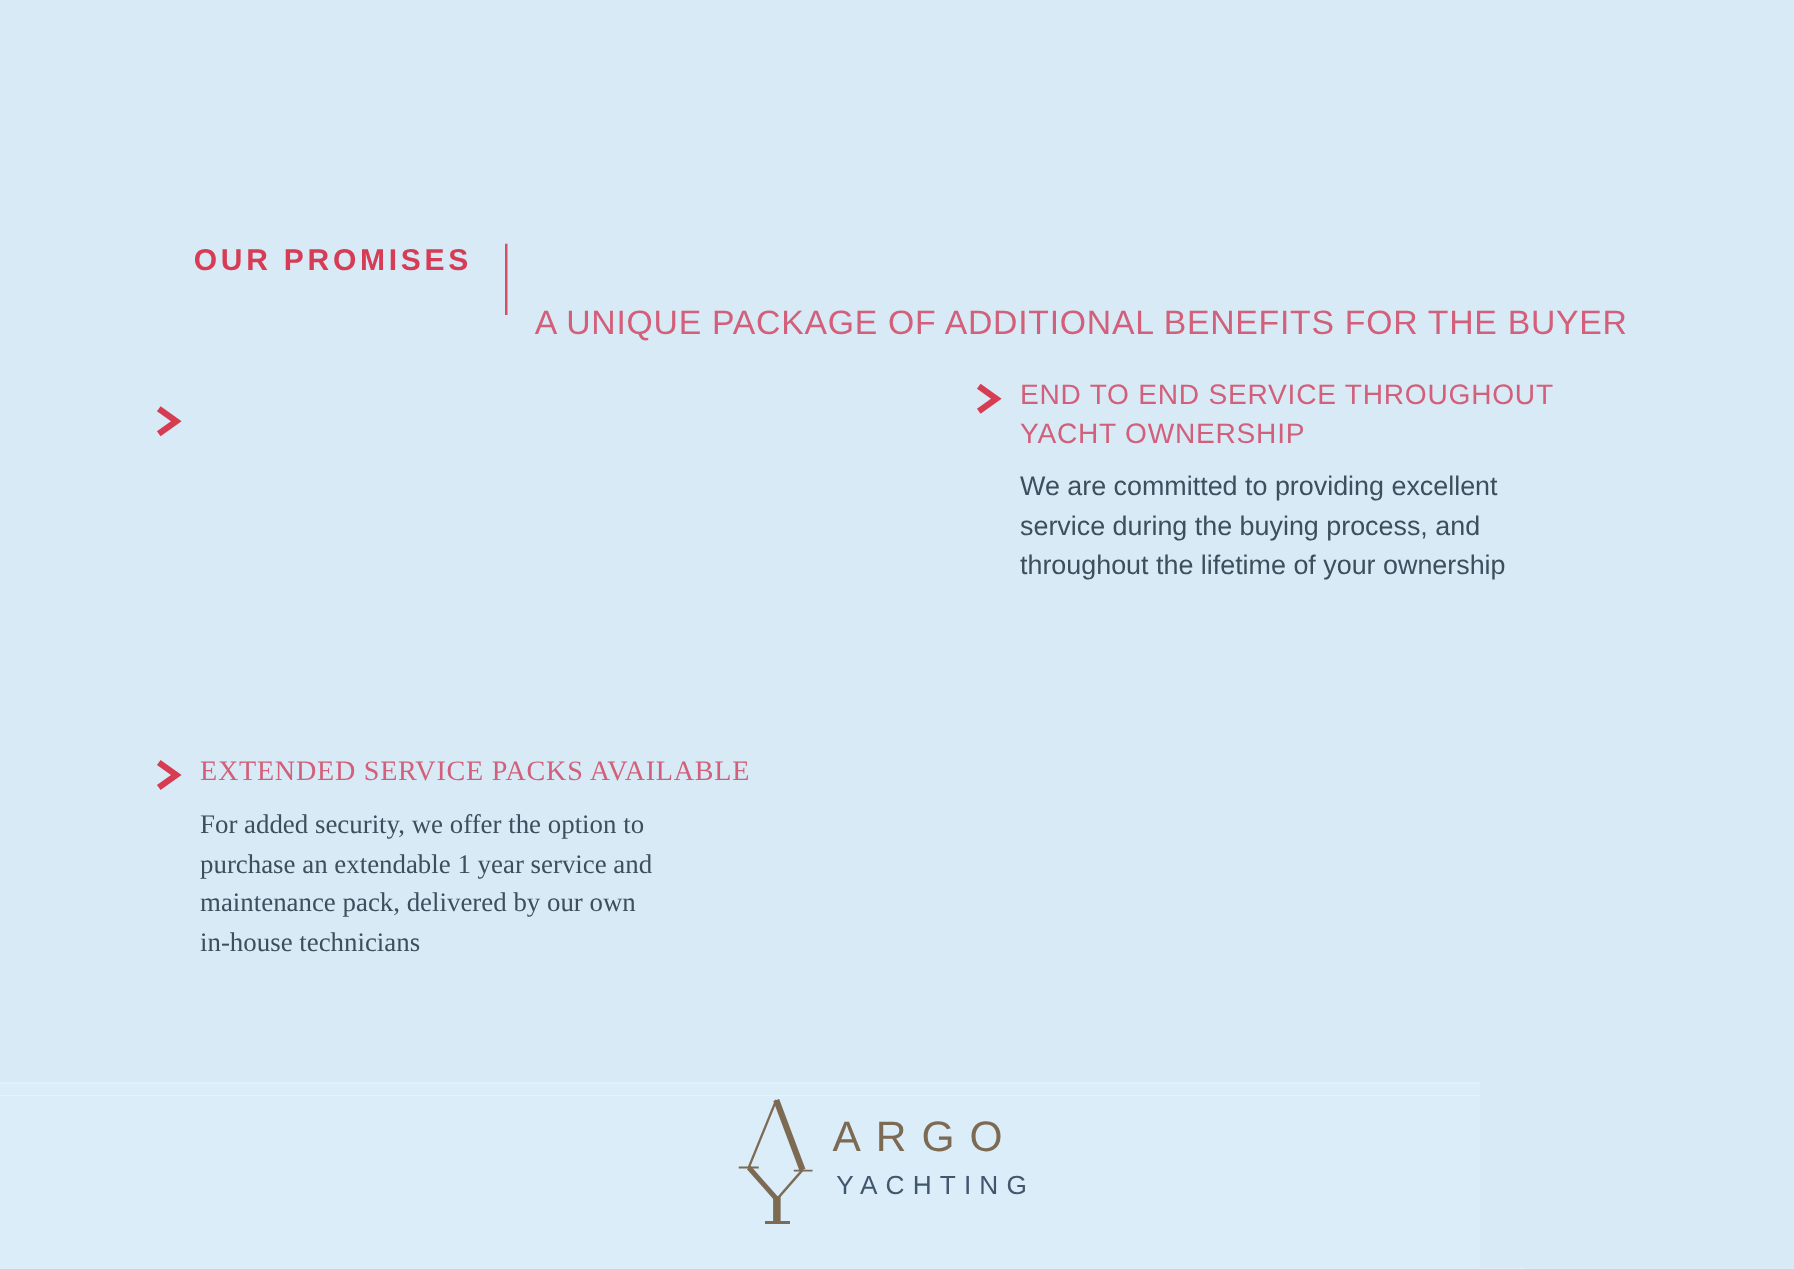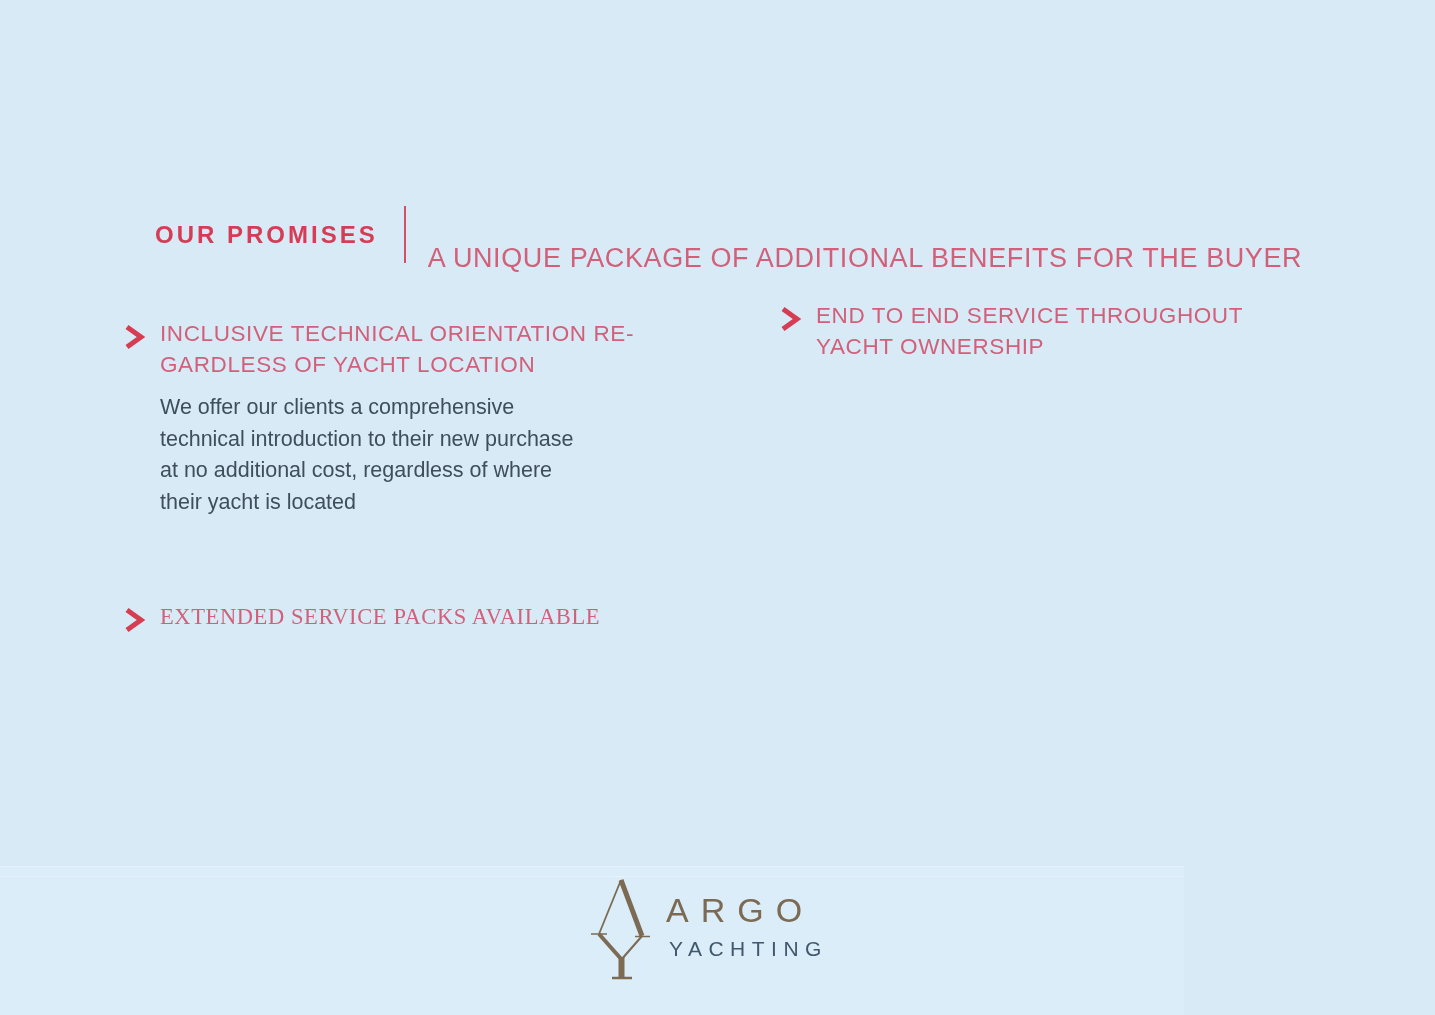--- a/index.html
+++ b/index.html
@@ -14,21 +14,20 @@
     height: 1015px;
     background: #d7eaf6;
   }
 
   
   .header {
     position: absolute;
     left: 155px;
     top: 195px;
     display: flex;
-    align-items: center;
     white-space: nowrap;
   }
   .kicker {
     font-size: 24px;
     font-weight: bold;
     letter-spacing: 3px;
     color: #d63c55;
   }
   .header-divider {
     width: 2px;
@@ -129,46 +128,45 @@
   <div class="header">
     <span class="kicker">OUR PROMISES</span>
     <span class="header-divider"></span>
     <span class="header-title">A UNIQUE PACKAGE OF ADDITIONAL BENEFITS FOR THE BUYER</span>
   </div>
 
   <div class="section sec1">
     <svg class="chevron" width="23" height="28" viewBox="0 0 23 28">
       <polyline points="4,4 18,14 4,24" fill="none" stroke="#d63c52" stroke-width="5"></polyline>
     </svg>
-    <div class="section-text">
-      <div class="section-heading">INCLUSIVE TECHNICAL ORIENTATION RE-
-GARDLESS OF YACHT LOCATION</div>
-      <div class="section-body">We offer our clients a comprehensive
-technical introduction to their new purchase
-at no additional cost, regardless of where
-their yacht is located</div>
-    </div>
   </div>
 
   <div class="section sec2">
     <svg class="chevron" width="23" height="28" viewBox="0 0 23 28">
       <polyline points="4,4 18,14 4,24" fill="none" stroke="#d63c52" stroke-width="5"></polyline>
     </svg>
     <div class="section-text">
       <div class="section-heading">END TO END SERVICE THROUGHOUT
 YACHT OWNERSHIP</div>
+      <div class="section-body">We are committed to providing excellent
+service during the buying process, and
+throughout the lifetime of your ownership</div>
     </div>
   </div>
 
   <div class="section sec3">
     <svg class="chevron" width="23" height="28" viewBox="0 0 23 28">
       <polyline points="4,4 18,14 4,24" fill="none" stroke="#d63c52" stroke-width="5"></polyline>
     </svg>
     <div class="section-text">
       <div class="section-heading">EXTENDED SERVICE PACKS AVAILABLE</div>
+      <div class="section-body">For added security, we offer the option to
+purchase an extendable 1 year service and
+maintenance pack, delivered by our own
+in-house technicians</div>
     </div>
   </div>
 
   <div class="footer">
     <div class="logo">
       <svg class="logo-mark" width="66" height="104" viewBox="0 0 66 104">
         <g stroke="#7c6a53" fill="none" stroke-linecap="butt">
           <path d="M33 3 L54 59" stroke-width="5"></path>
           <path d="M33 3 L11 57" stroke-width="1.8"></path>
           <path d="M11 57 L34 83" stroke-width="4"></path>

